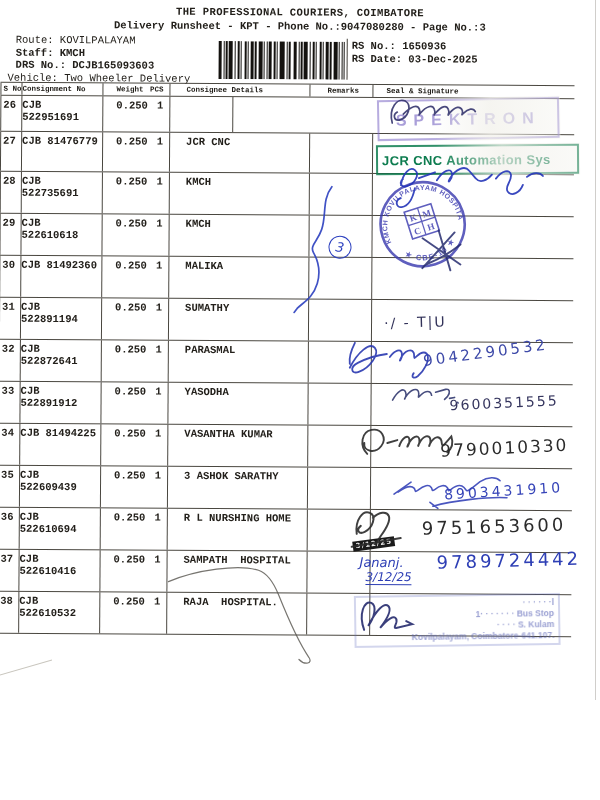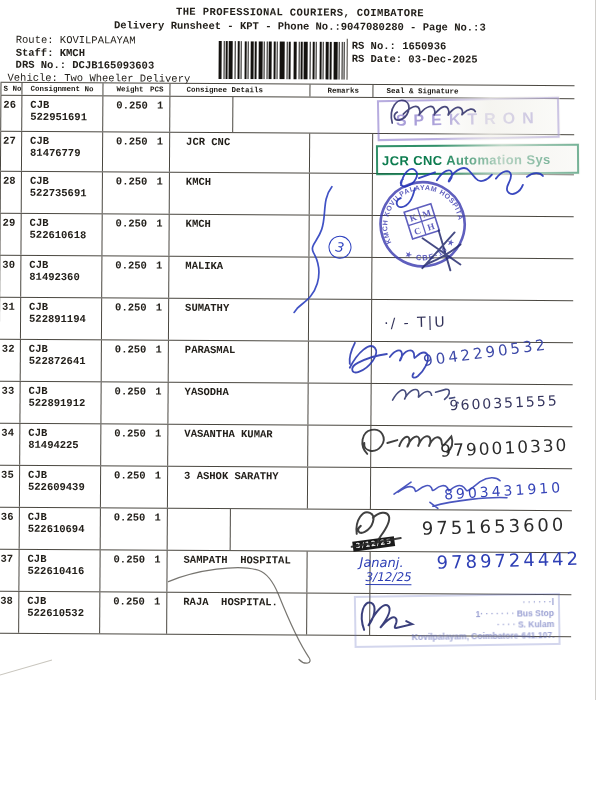--- a/index.html
+++ b/index.html
@@ -18,21 +18,21 @@
   .rs-sep{left:347px;top:37px;width:1px;height:41px;background:#44413b;}
 
   
   .table{left:1px;top:82px;width:574px;border-top:1px solid #4a4740;}
   .tr{display:flex;border-bottom:1px solid #4a4740;box-sizing:border-box;}
   .thead{height:13px;}
   .td{box-sizing:border-box;border-right:1px solid #4a4740;overflow:visible;}
   .td:first-child{border-left:1px solid #4a4740;}
   .td:last-child{border-right:none;}
   .c-sno{width:22px;padding-left:2px;}
-  .c-cons{width:81px;padding-left:8px;}
+  .c-cons{width:81px;}
   .c-wp{width:67px;display:flex;justify-content:space-between;padding-left:13px;padding-right:6px;}
   .c-consg{width:140px;padding-left:16px;white-space:pre;}
   .c-rem{width:63px;}
   .c-seal{width:197px;padding-left:13px;}
   .th{font-size:7.5px;font-weight:bold;padding-top:2px;}
   .thead .c-rem{padding-left:17px;}
   .tr.body .td{font-size:10.5px;font-weight:bold;padding-top:3px;}
   .tr.body .c-wp{padding-top:3px;}
 
   
@@ -213,20 +213,21 @@
       <div class="td c-rem"></div>
       <div class="td c-seal"></div>
     </div>
           <div class="tr body" style="height: 42px;">
       <div class="td c-sno">36</div>
       <div class="td c-cons">CJB 522610694</div>
       <div class="td c-wp">
         <span>0.250</span>
         <span>1</span>
       </div>
+      <div class="td c-consg">R L NURSHING HOME</div>
       <div class="td c-rem"></div>
       <div class="td c-seal"></div>
     </div>
           <div class="tr body" style="height: 42px;">
       <div class="td c-sno">37</div>
       <div class="td c-cons">CJB 522610416</div>
       <div class="td c-wp">
         <span>0.250</span>
         <span>1</span>
       </div>

